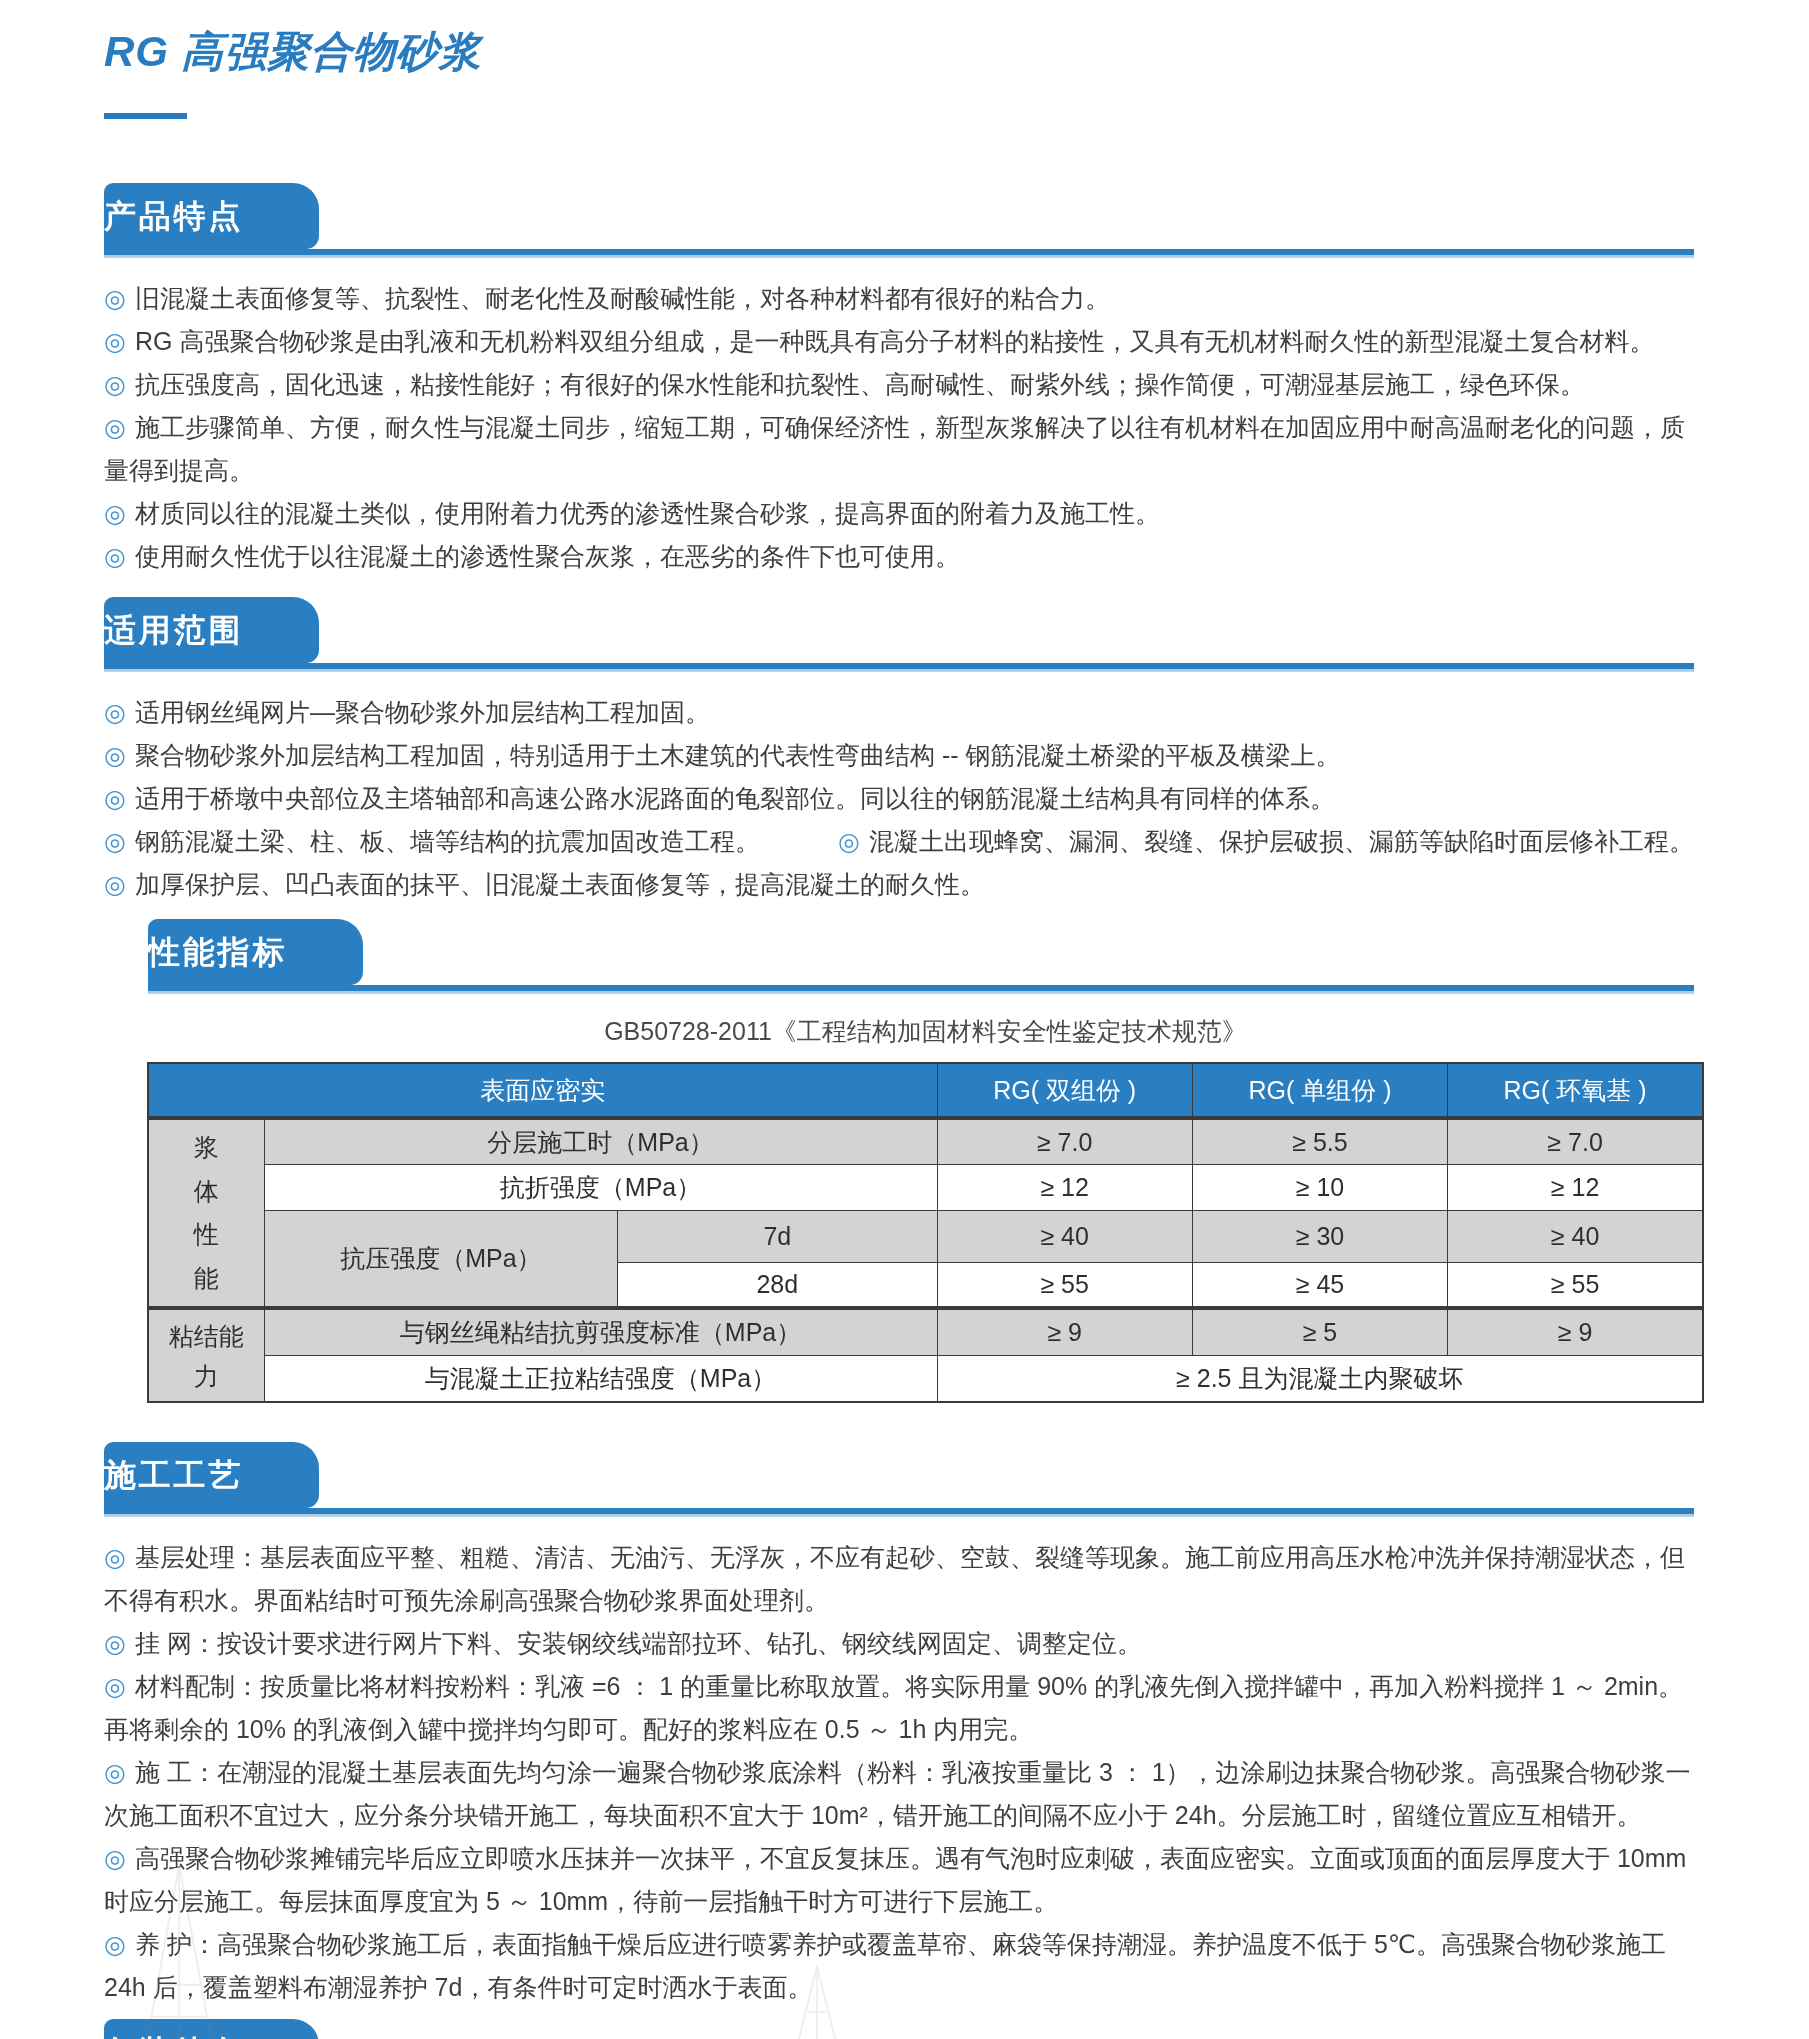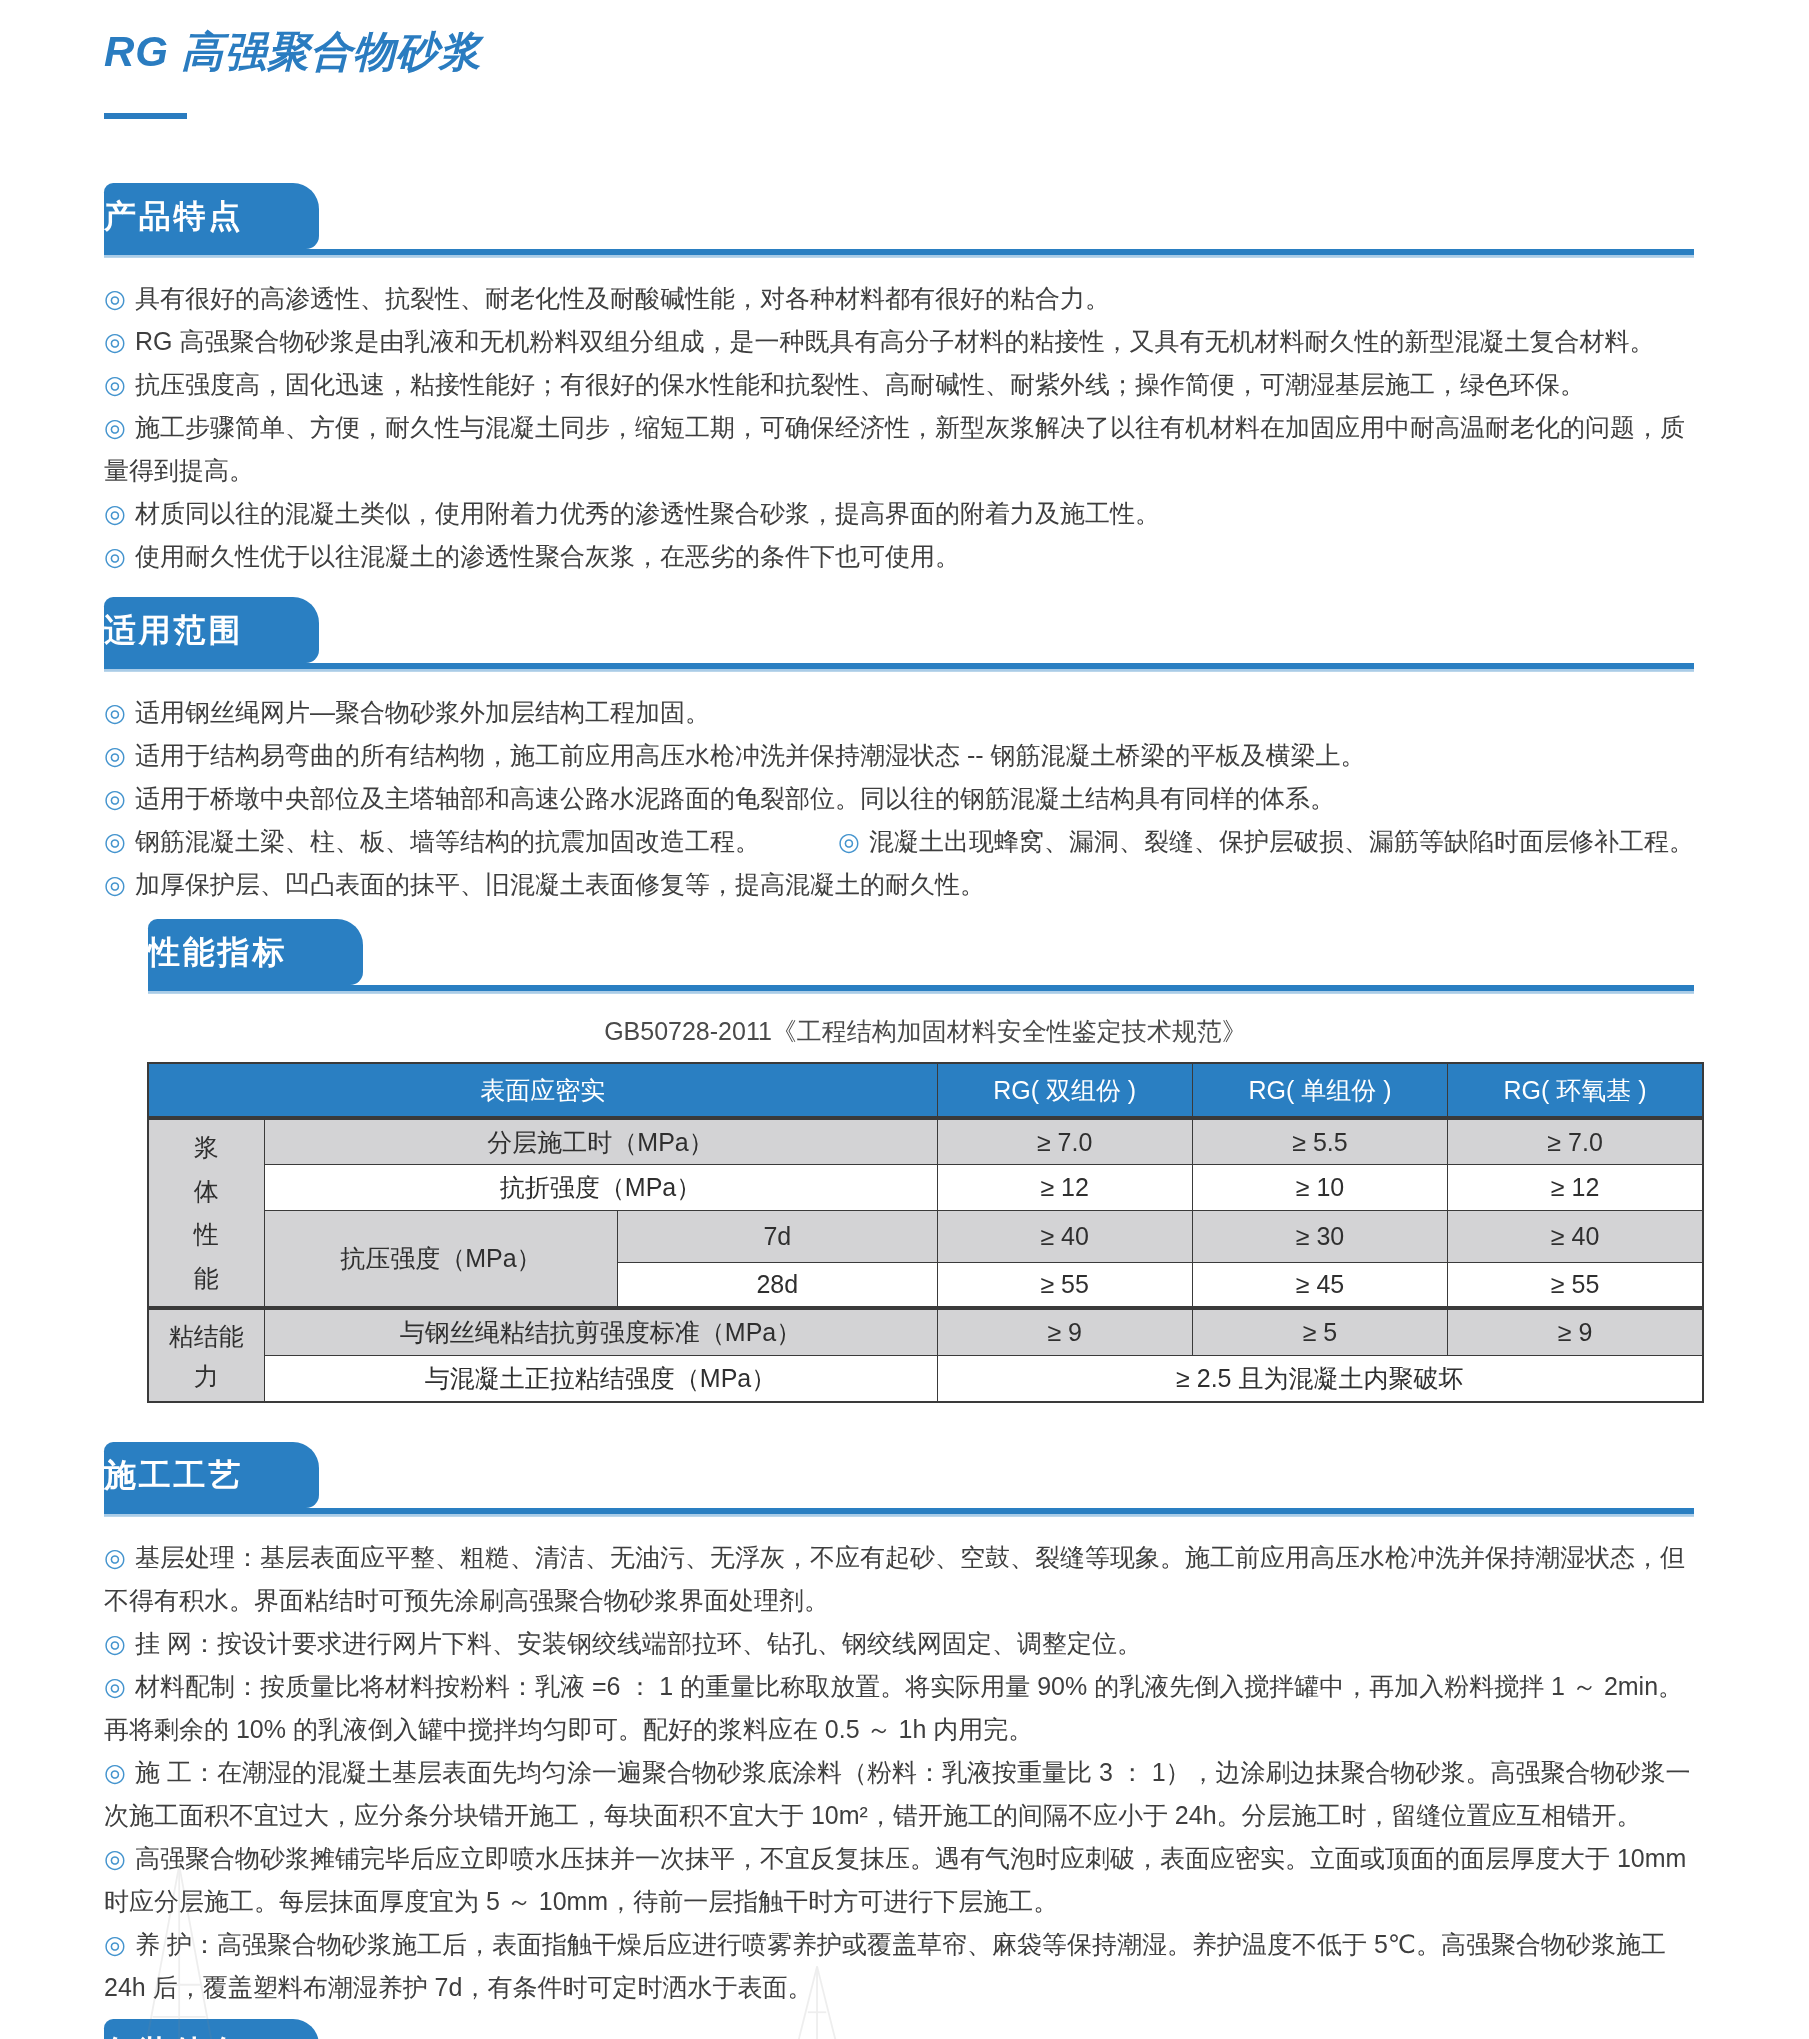--- a/index.html
+++ b/index.html
@@ -131,21 +131,21 @@
   <div class="title-bar"></div>
 
   <section>
     <div class="section-head mt-features">
       <div class="badge">产品特点</div>
     </div>
     <div class="bullets">
 
         <p class="bullet-row">
           <span class="bi">
-            <span class="marker">◎</span><span class="bt">具有很好的高渗透性、抗裂性、耐老化性及耐酸碱性能，对各种材料都有很好的粘合力。</span>
+            <span class="marker">◎</span><span class="bt">旧混凝土表面修复等、抗裂性、耐老化性及耐酸碱性能，对各种材料都有很好的粘合力。</span>
           </span>
 
         </p>
 
         <p class="bullet-row">
           <span class="bi">
             <span class="marker">◎</span><span class="bt">RG 高强聚合物砂浆是由乳液和无机粉料双组分组成，是一种既具有高分子材料的粘接性，又具有无机材料耐久性的新型混凝土复合材料。</span>
           </span>
 
         </p>
@@ -188,21 +188,21 @@
 
         <p class="bullet-row">
           <span class="bi">
             <span class="marker">◎</span><span class="bt">适用钢丝绳网片—聚合物砂浆外加层结构工程加固。</span>
           </span>
 
         </p>
 
         <p class="bullet-row">
           <span class="bi">
-            <span class="marker">◎</span><span class="bt">适用于结构易弯曲的所有结构物，施工前应用高压水枪冲洗并保持潮湿状态 -- 钢筋混凝土桥梁的平板及横梁上。</span>
+            <span class="marker">◎</span><span class="bt">聚合物砂浆外加层结构工程加固，特别适用于土木建筑的代表性弯曲结构 -- 钢筋混凝土桥梁的平板及横梁上。</span>
           </span>
 
         </p>
 
         <p class="bullet-row">
           <span class="bi">
             <span class="marker">◎</span><span class="bt">适用于桥墩中央部位及主塔轴部和高速公路水泥路面的龟裂部位。同以往的钢筋混凝土结构具有同样的体系。</span>
           </span>
 
         </p>

